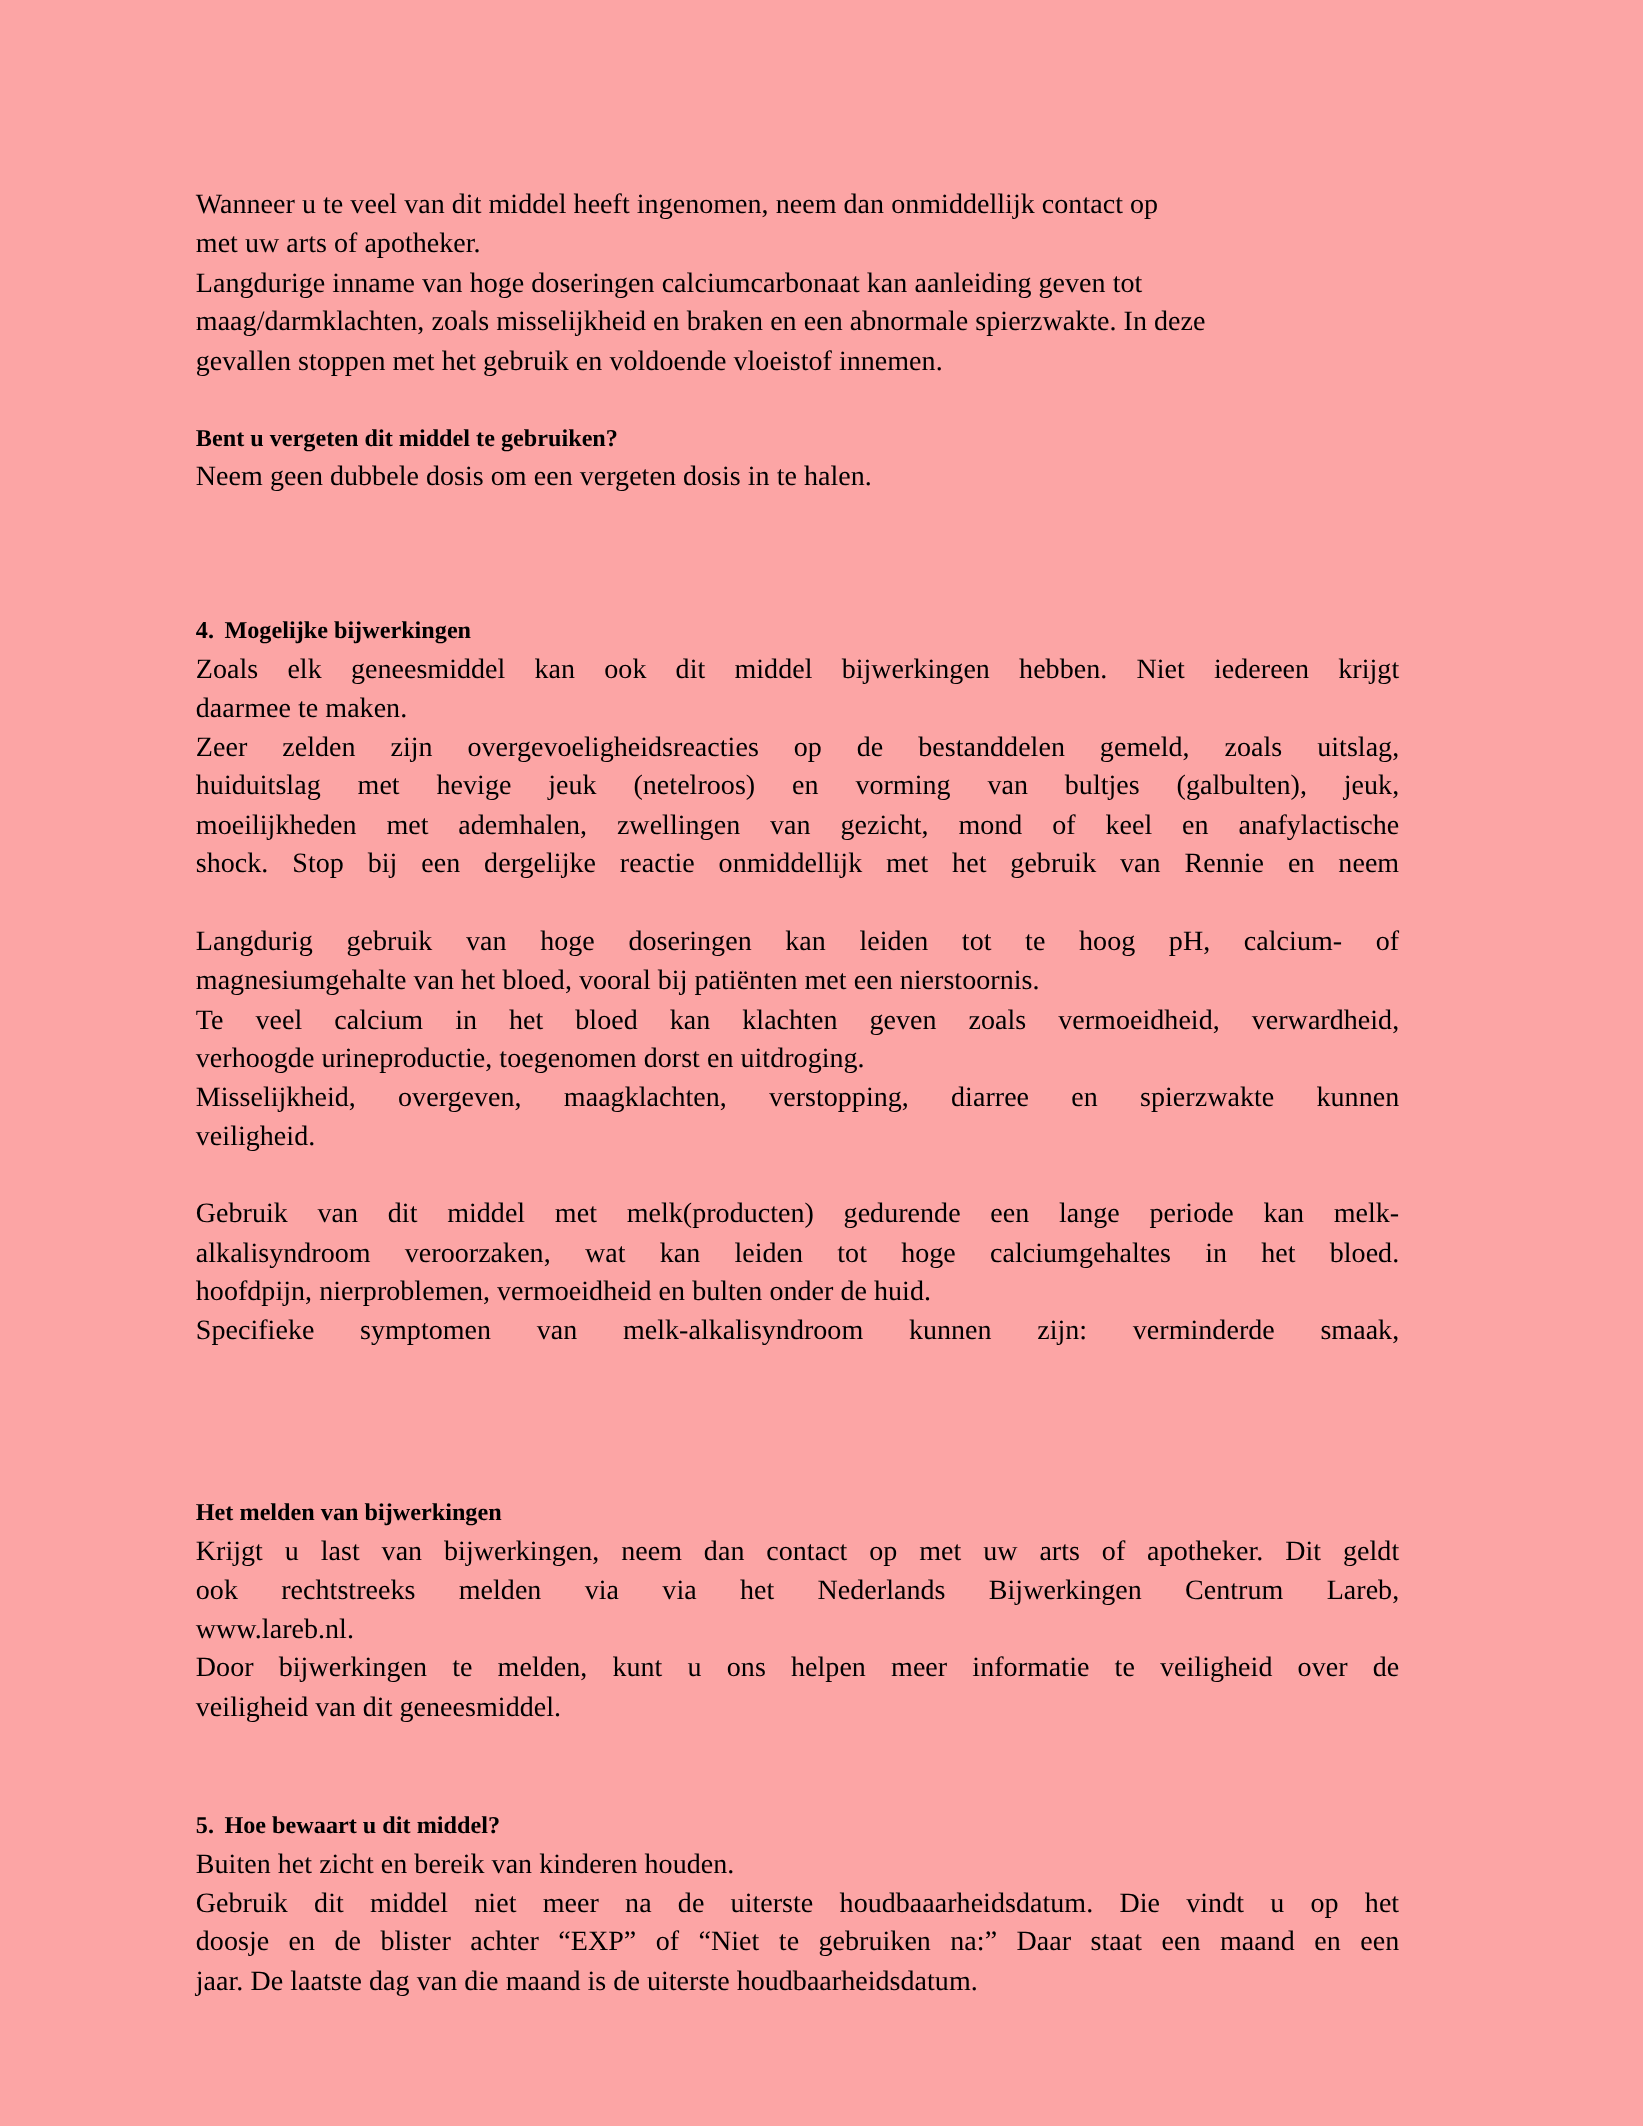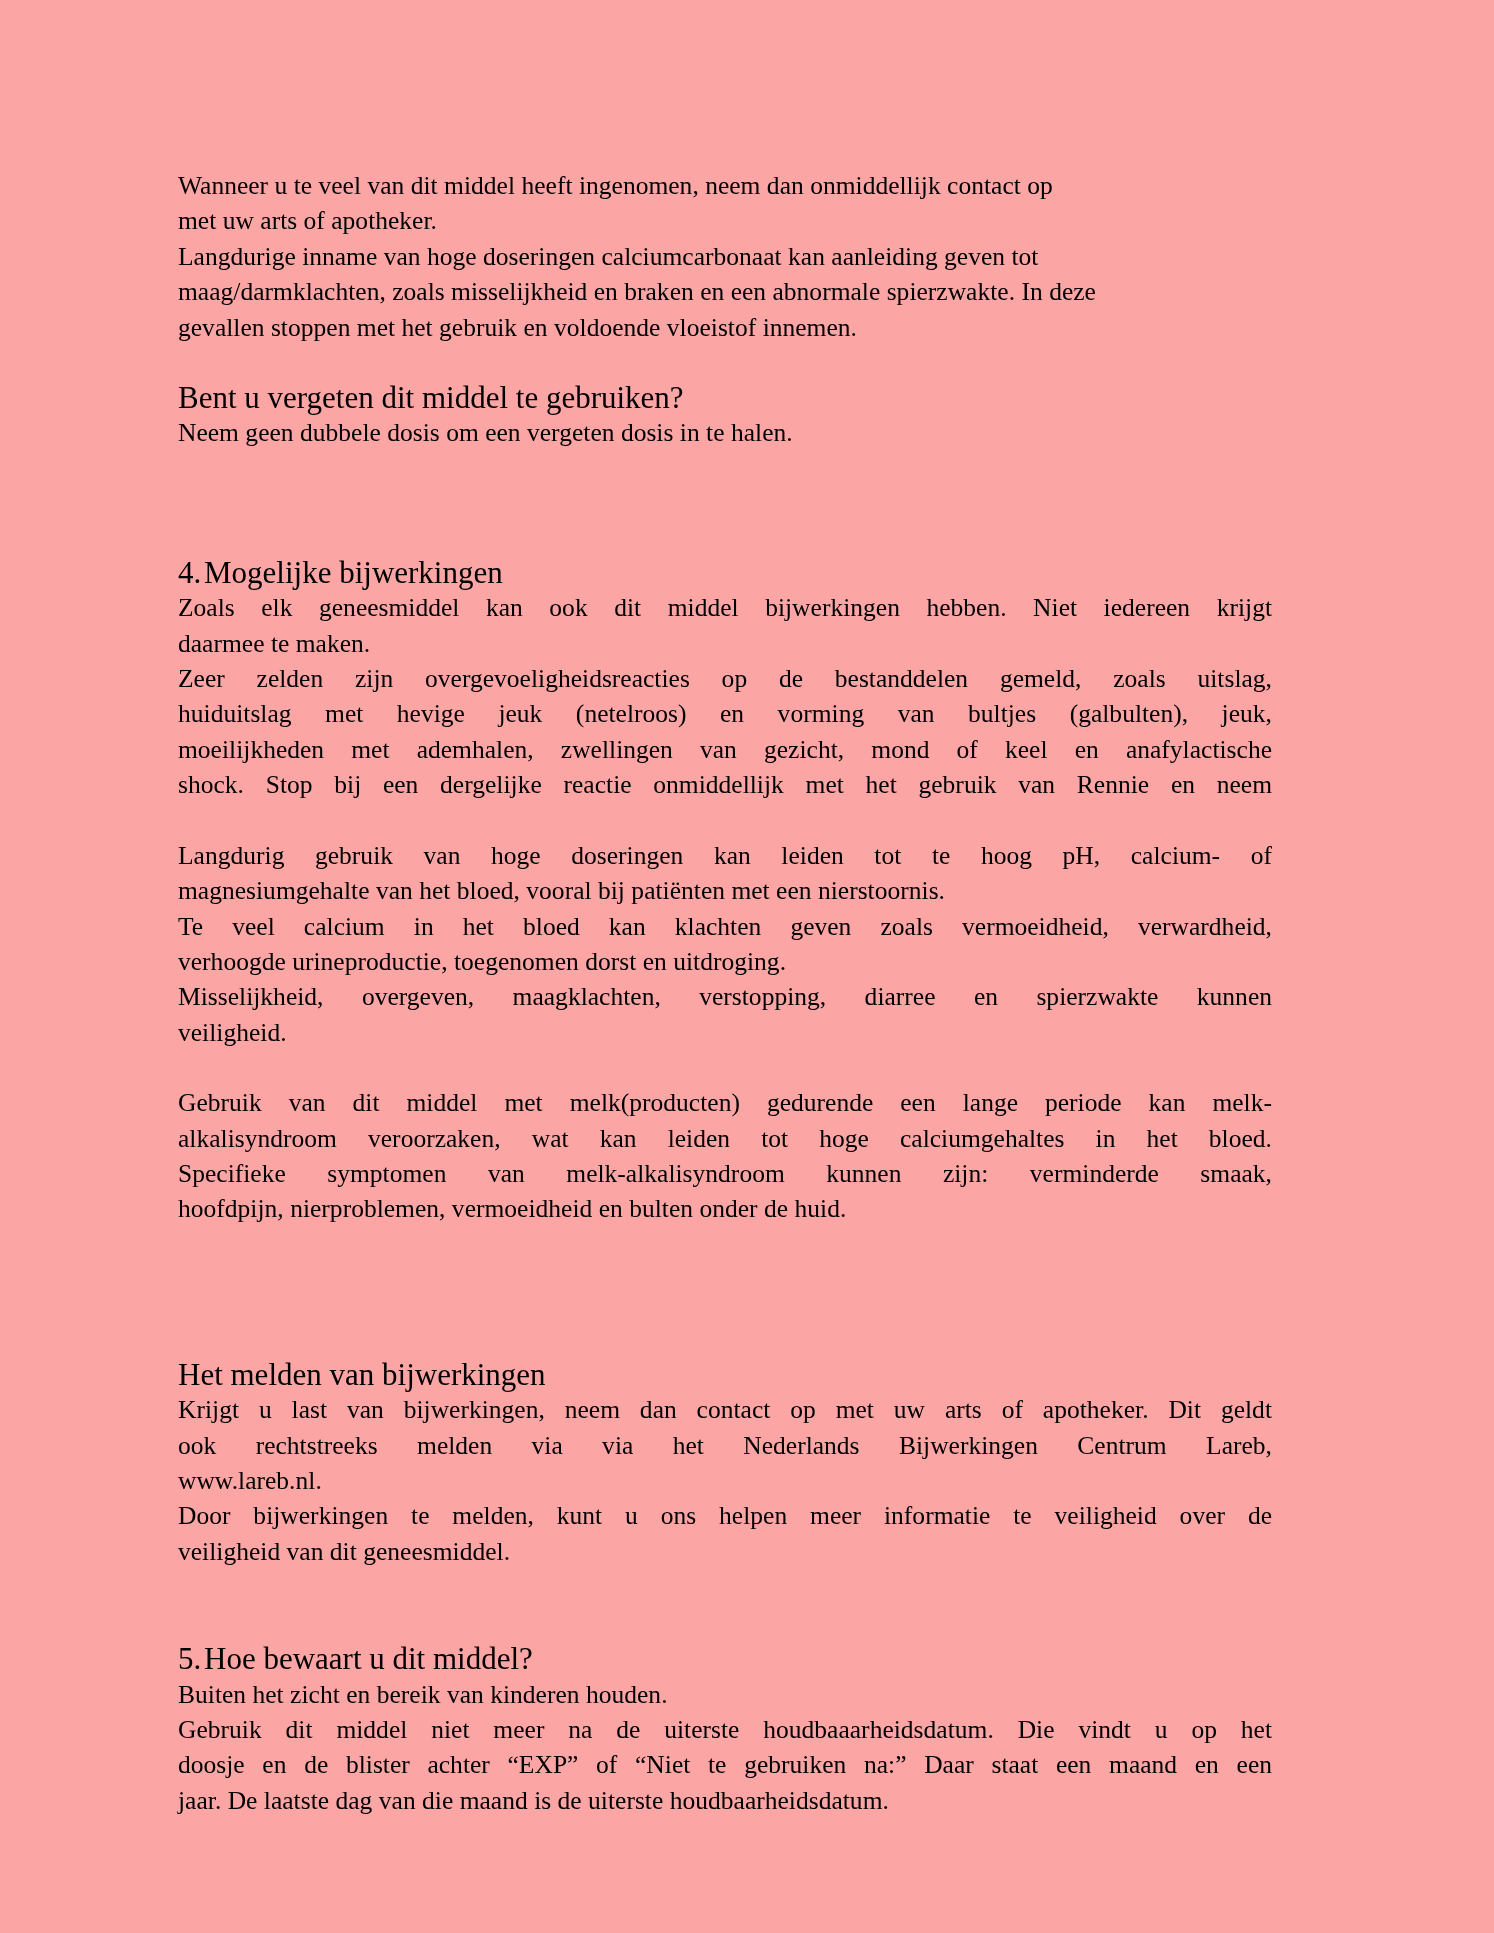--- a/index.html
+++ b/index.html
@@ -31,23 +31,23 @@
     width: 1094px;
   }
   .para {
     font-size: 25.5px;
     line-height: 35.4px;
     margin: 0;
     text-align: left;
     letter-spacing: 0.02px;
   }
   .heading {
-    font-size: 31px;
+    font-size: 22px;
     line-height: 35.4px;
-    font-weight: normal;
+    font-weight: bold;
     margin: 0;
   }
   .heading .num {
     display: inline-block;
     min-width: 26px;
   }
   .gap-sm { height: 35px; }
   .gap-lg { height: 72px; }
   .gap-xl { height: 104px; }
   .gap-xxl { height: 130px; }
@@ -116,22 +116,22 @@
       <span class="jline last">verhoogde urineproductie, toegenomen dorst en uitdroging.</span>
       <span class="jline">Misselijkheid, overgeven, maagklachten, verstopping, diarree en spierzwakte kunnen</span>
       <span class="jline last">veiligheid.</span>
     </div>
 
     <div class="gap-sm"></div>
 
     <div class="para">
       <span class="jline">Gebruik van dit middel met melk(producten) gedurende een lange periode kan melk-</span>
       <span class="jline">alkalisyndroom veroorzaken, wat kan leiden tot hoge calciumgehaltes in het bloed.</span>
+      <span class="jline last">hoofdpijn, nierproblemen, vermoeidheid en bulten onder de huid.</span>
       <span class="jline">Specifieke symptomen van melk-alkalisyndroom kunnen zijn: verminderde smaak,</span>
-      <span class="jline last">hoofdpijn, nierproblemen, vermoeidheid en bulten onder de huid.</span>
     </div>
 
     <div class="gap-xxl"></div>
 
     <div class="heading">Het melden van bijwerkingen</div>
     <div class="para">
       <span class="jline">Krijgt u last van bijwerkingen, neem dan contact op met uw arts of apotheker. Dit geldt</span>
       <span class="jline">ook rechtstreeks melden via via het Nederlands Bijwerkingen Centrum Lareb,</span>
       <span class="jline last">www.lareb.nl.</span>
       <span class="jline">Door bijwerkingen te melden, kunt u ons helpen meer informatie te veiligheid over de</span>

